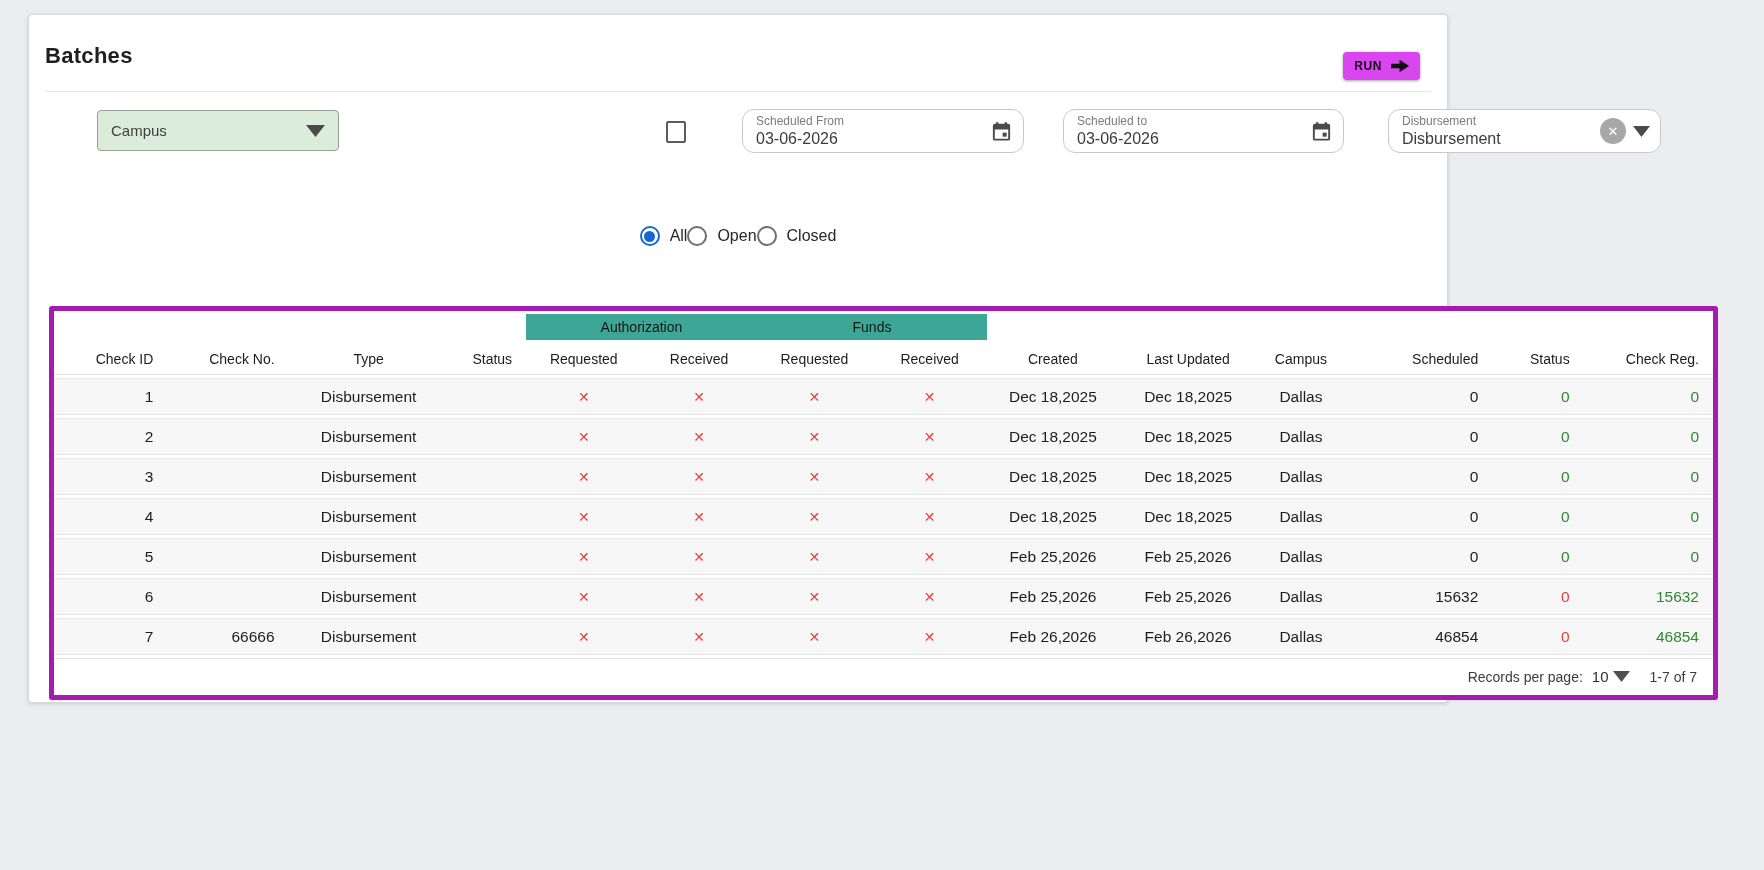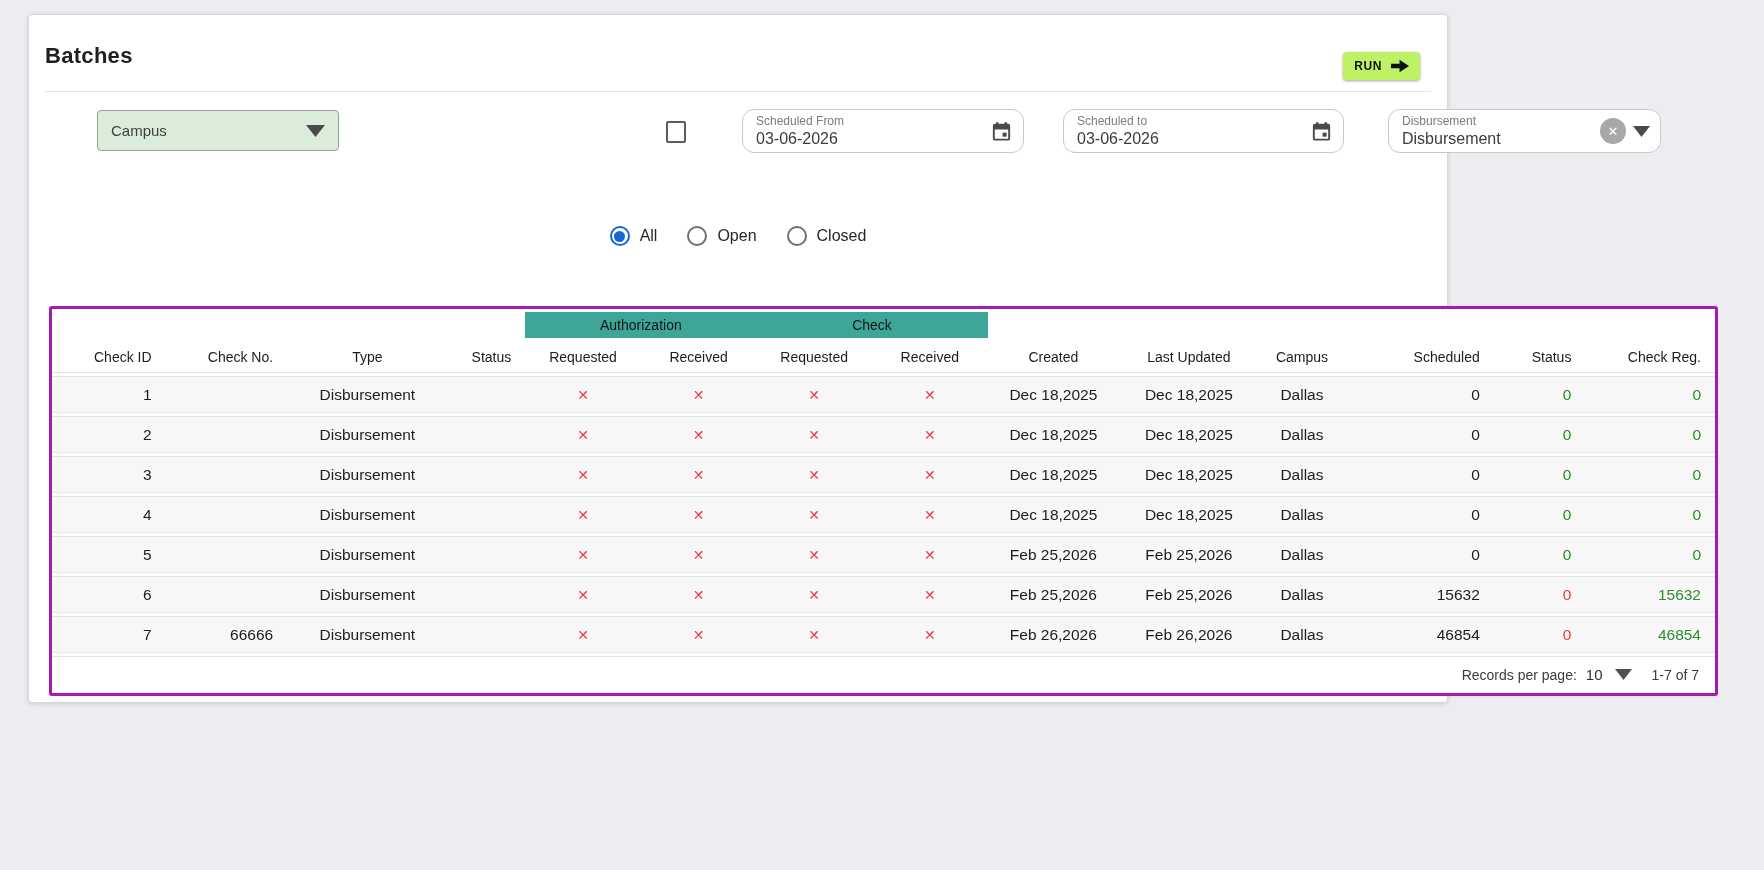--- a/index.html
+++ b/index.html
@@ -15,21 +15,21 @@
     background:#ffffff; border:1px solid #d8d8d8; border-radius:4px;
     box-shadow:0 1px 4px rgba(0,0,0,.15); box-sizing:border-box;
   }
   .page-title {
     position:absolute; left:16px; top:28px; margin:0;
     font-size:22px; font-weight:600; color:#1f1f1f; letter-spacing:.3px;
   }
   .run-btn {
     position:absolute; top:37px; right:27px; height:28px;
     display:flex; align-items:center; gap:9px; padding:0 11px;
-    background:#bef264; border:none; border-radius:4px;
+    background:#d946ef; border:none; border-radius:4px;
     box-shadow:0 1px 3px rgba(0,0,0,.38);
     font-family:inherit; font-size:12px; font-weight:600; letter-spacing:.6px; color:#111;
     cursor:pointer;
   }
   .divider { position:absolute; top:76px; left:16px; right:16px; border-top:1px solid #e4e4e4; }
 
   
   .select {
     position:absolute; top:95px; height:41px; box-sizing:border-box;
     display:flex; align-items:center; justify-content:space-between;
@@ -55,31 +55,31 @@
   .field-icons { display:flex; align-items:center; gap:7px; }
   .clear-circle {
     width:26px; height:26px; border-radius:50%; background:#a8a8a8;
     display:flex; align-items:center; justify-content:center;
     color:#fff; font-size:13px; font-weight:bold; cursor:pointer; line-height:1;
   }
 
   
   .radio-row {
     position:absolute; top:211px; left:0; width:100%;
-    display:flex; justify-content:center; align-items:center; gap:30px;
+    display:flex; justify-content:center; align-items:center; 
   }
   .radio-opt { display:flex; align-items:center; gap:10px; font-size:16px; color:#262626; cursor:pointer; }
   .radio { width:16px; height:16px; border:2px solid #6f6f6f; border-radius:50%; position:relative; flex:none; }
   .radio.selected { border-color:#1667d3; }
   .radio.selected::after { content:""; position:absolute; inset:2.5px; background:#1667d3; border-radius:50%; }
 
   
   .table-wrap {
     position:absolute; left:20px; top:291px; width:1669px; box-sizing:border-box;
-    border:3px solid #a21caf; border-radius:3px; background:#fff;
+    border:5px solid #a21caf; border-radius:3px; background:#fff;
     box-shadow:0 1px 2px rgba(0,0,0,.06); overflow:hidden;
   }
   table { width:100%; border-collapse:separate; border-spacing:0 3px; table-layout:fixed; }
   .group-row td { height:26px; padding:0; }
   .gcell {
     background:#3ea696; color:#161616; text-align:center;
     font-size:14px; vertical-align:middle;
   }
   .head-row th {
     font-weight:400; font-size:14px; color:#1c1c1c;
@@ -91,21 +91,21 @@
     padding:7px 14px; font-size:15.5px; color:#1c1c1c; height:21px;
     overflow:hidden; white-space:nowrap;
   }
   .l { text-align:center; } .r { text-align:right; } .c { text-align:center; }
   td.x { color:#e9423e; font-size:14px; font-weight:600; }
   .table-footer {
     display:flex; justify-content:flex-end; align-items:center;
     padding:9px 16px 10px; border-top:1px solid #e2e2e2;
     font-size:14px; color:#3c3c3c;
   }
-  .rpp { display:flex; align-items:center; gap:12px; margin-left:9px; cursor:pointer; font-size:15px; color:#2f2f2f; }
+  .rpp { display:flex; align-items:center; gap:4px; margin-left:9px; cursor:pointer; font-size:15px; color:#2f2f2f; }
   .range { margin-left:20px; }
   .tri { flex:none; }
 </style>
 </head>
 <body>
 
 <div class="card">
 
   <h1 class="page-title">Batches</h1>
 
@@ -193,21 +193,21 @@
           <col style="width:8.39%">
           <col style="width:5.21%">
         <col style="width:8.93%">
           <col style="width:5.51%">
           <col style="width:7.79%">
       </colgroup>
       <thead>
         <tr class="group-row">
           <td colspan="4"></td>
           <td colspan="2" class="gcell">Authorization</td>
-          <td colspan="2" class="gcell">Check</td>
+          <td colspan="2" class="gcell">Funds</td>
           <td colspan="6"></td>
         </tr>
         <tr class="head-row">
           <th class="r">Check ID</th>
           <th class="r">Check No.</th>
           <th class="l">Type</th>
           <th class="r">Status</th>
           <th class="c">Requested</th>
           <th class="c">Received</th>
           <th class="c">Requested</th>

